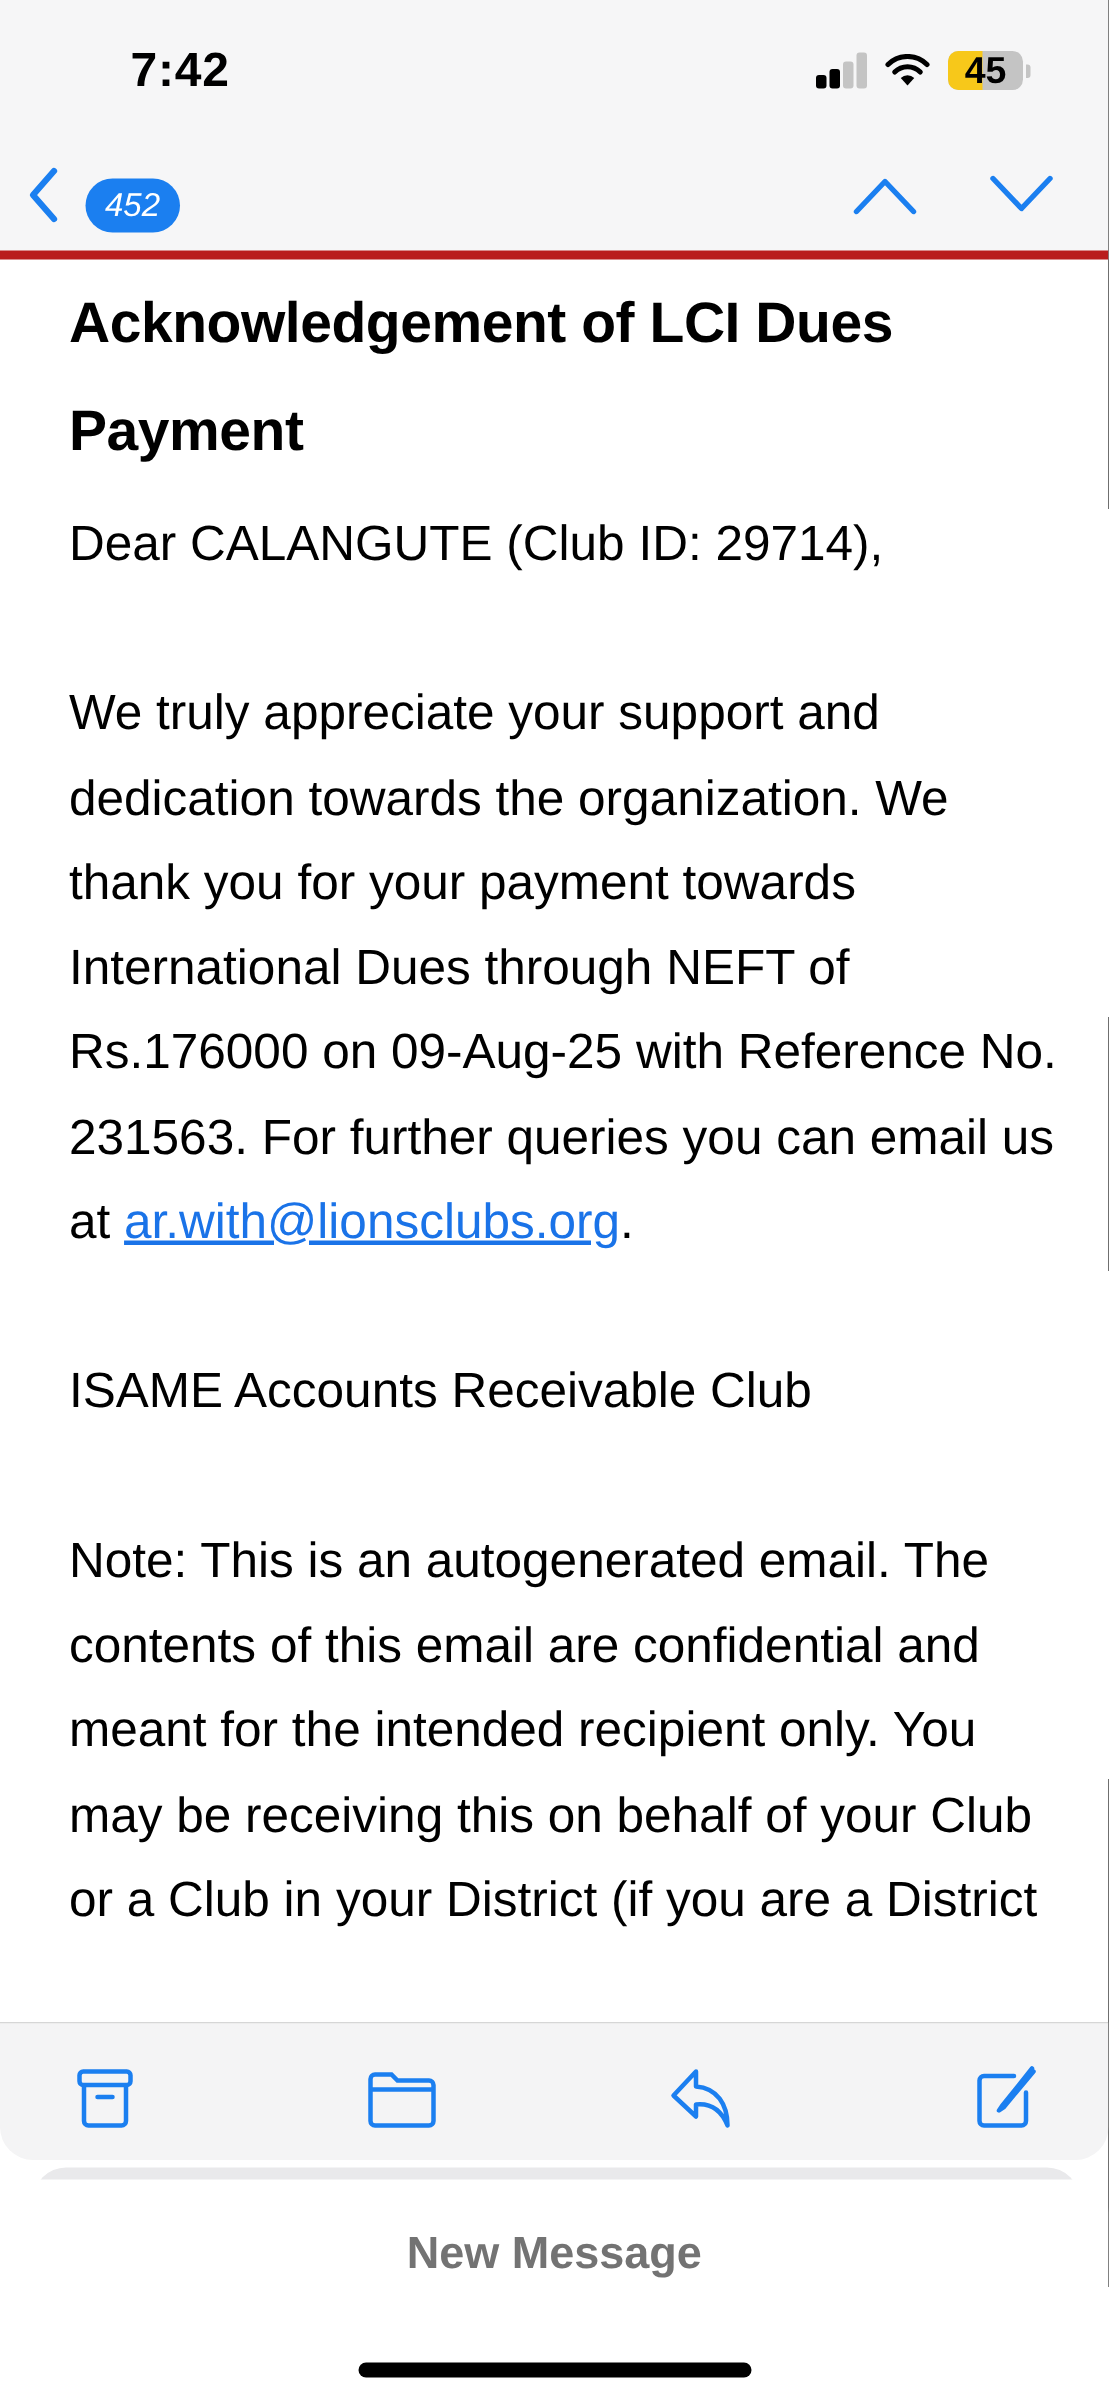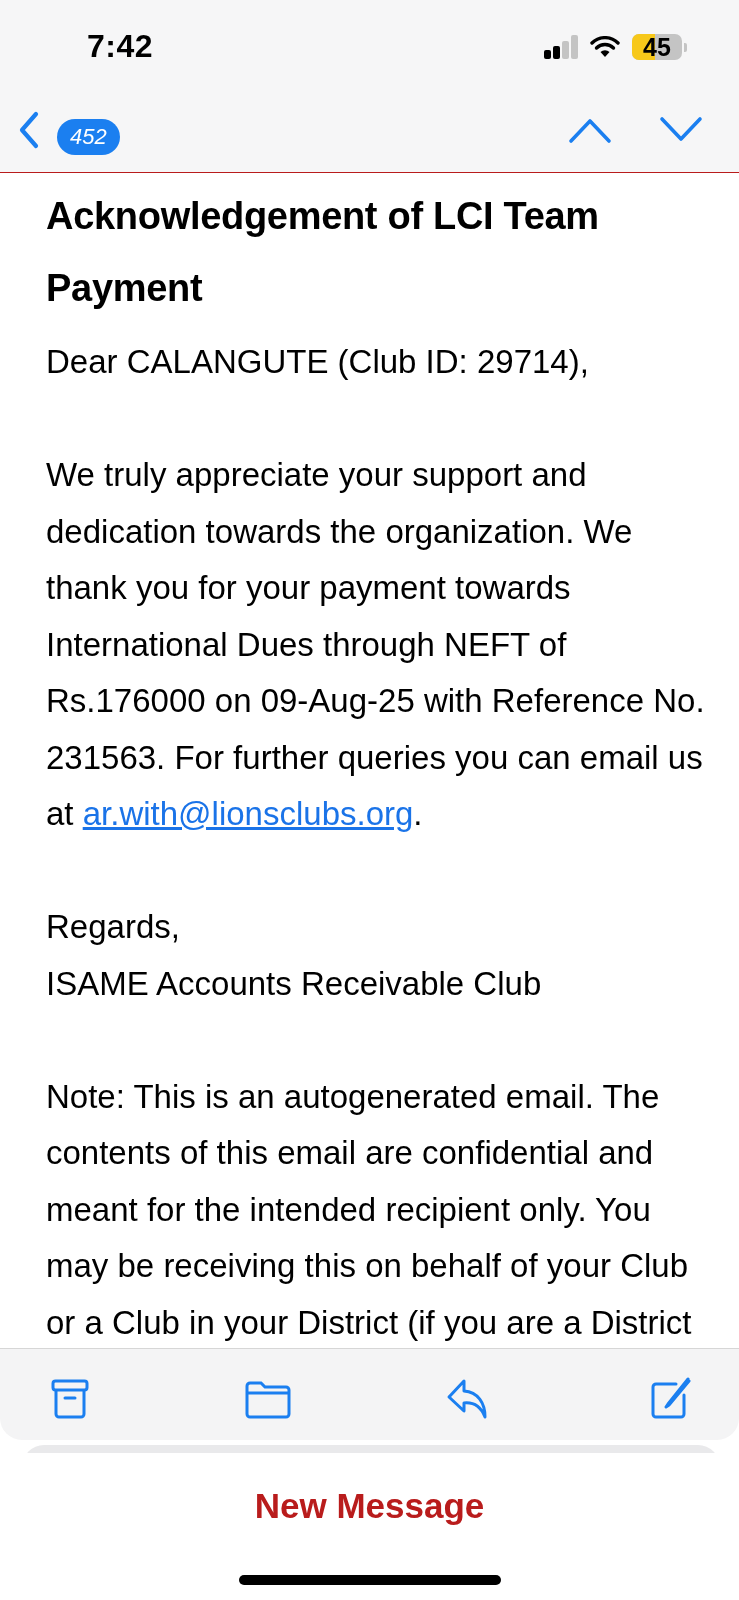--- a/index.html
+++ b/index.html
@@ -2,21 +2,21 @@
 <html><head>
 <meta charset="utf-8">
 <style>
   * { box-sizing: border-box; margin: 0; padding: 0; }
   html, body { width: 739px; height: 1600px; overflow: hidden; background: #000; }
   body { font-family: "Liberation Sans", sans-serif; position: relative; }
 
   .screen { position: absolute; left: 0; top: 0; width: 739px; height: 1600px; background: #ffffff; overflow: hidden; }
 
   
-  .top { position: absolute; left: 0; top: 0; width: 739px; height: 173px; background: #f6f6f7; border-bottom: 1px solid #b91c1c; z-index: 5; }
+  .top { position: absolute; left: 0; top: 0; width: 739px; height: 173px; background: #f6f6f7; border-bottom: 6px solid #b91c1c; z-index: 5; }
   .status-time { position: absolute; left: 87px; top: 28px; font-size: 32px; font-weight: bold; color: #000; letter-spacing: 0.5px; }
   .status-right { position: absolute; right: 52px; top: 34px; display: flex; align-items: center; gap: 12px; }
   .signal { display: grid; grid-template-columns: repeat(4, 7px); gap: 2px; align-items: end; height: 24px; }
   .signal span { display: block; width: 7px; border-radius: 2px; }
   .battery { position: relative; width: 50px; height: 26px; border-radius: 7px; background: #c4c4c4; overflow: hidden; display: flex; align-items: center; justify-content: center; }
   .battery .fill { position: absolute; left: 0; top: 0; bottom: 0; width: 45%; background: #f7c81a; }
   .battery .num { position: relative; font-size: 25px; font-weight: bold; color: #000; }
   .battery-nub { width: 3px; height: 9px; background: #c4c4c4; border-radius: 0 2px 2px 0; margin-left: -10px; }
 
   .back-btn { position: absolute; left: 14px; top: 110px; width: 30px; height: 40px; }
@@ -31,21 +31,21 @@
   .gap { height: 56.5px; }
   .link { color: #1a73e8; text-decoration: underline; }
 
   
   .toolbar { position: absolute; left: 0; top: 1348px; width: 739px; height: 92px; background: #f4f4f5; border-top: 1px solid #d6d6d6; border-radius: 0 0 22px 22px; z-index: 6; }
   .tb-btn { position: absolute; top: 28px; width: 44px; height: 44px; }
 
   
   .sheet-back { position: absolute; left: 22px; top: 1445px; width: 698px; height: 40px; background: #e9e9eb; border-radius: 22px 22px 0 0; z-index: 7; }
   .sheet { position: absolute; left: 0; top: 1453px; width: 739px; height: 160px; background: #fff; border-radius: 22px 22px 0 0; z-index: 8; }
-  .sheet-title { position: absolute; left: 0; right: 0; top: 33px; text-align: center; font-size: 35px; font-weight: bold; color: #b91c1c; }
+  .sheet-title { position: absolute; left: 0; right: 0; top: 33px; text-align: center; font-size: 30px; font-weight: bold; color: #737373; }
   .home-ind { position: absolute; left: 239px; top: 122px; width: 262px; height: 10px; background: #000; border-radius: 5px; }
 </style>
 </head>
 <body>
 
 <div class="screen">
 
   <div class="top">
     <div class="status-time">7:42</div>
     <div class="status-right">
@@ -73,26 +73,25 @@
     <div class="badge">452</div>
     <svg class="nav-up" viewBox="0 0 44 30">
       <path d="M3 26 L22 6 L41 26" fill="none" stroke="#1b7ff0" stroke-width="3.6" stroke-linecap="round" stroke-linejoin="round"></path>
     </svg>
     <svg class="nav-down" viewBox="0 0 44 30">
       <path d="M3 4 L22 24 L41 4" fill="none" stroke="#1b7ff0" stroke-width="3.6" stroke-linecap="round" stroke-linejoin="round"></path>
     </svg>
   </div>
 
   <div class="content">
-    <div class="subject">Acknowledgement of LCI Team Payment</div>
+    <div class="subject">Acknowledgement of LCI Dues Payment</div>
     <div class="p" style="margin-top:10px">Dear CALANGUTE (Club ID: 29714),</div>
     <div class="gap"></div>
     <div class="p"><span>We truly appreciate your support and dedication towards the organization. We thank you for your payment towards International Dues through NEFT of Rs.176000 on 09-Aug-25 with Reference No. 231563. For further queries you can email us at </span><a class="link">ar.with@lionsclubs.org</a><span>.</span></div>
     <div class="gap"></div>
-    <div class="p">Regards,</div>
     <div class="p">ISAME Accounts Receivable Club</div>
     <div class="gap"></div>
     <div class="p">Note: This is an autogenerated email. The contents of this email are confidential and meant for the intended recipient only. You may be receiving this on behalf of your Club or a Club in your District (if you are a District</div>
   </div>
 
   <div class="toolbar">
     <svg class="tb-btn" style="left:48px" viewBox="0 0 44 44">
       <rect x="5" y="4" width="34" height="9" rx="2.5" fill="none" stroke="#1b7ff0" stroke-width="3"></rect>
       <path d="M8 13 V37 a3 3 0 0 0 3 3 H33 a3 3 0 0 0 3 -3 V13" fill="none" stroke="#1b7ff0" stroke-width="3"></path>
       <line x1="17" y1="21" x2="27" y2="21" stroke="#1b7ff0" stroke-width="3" stroke-linecap="round"></line>

